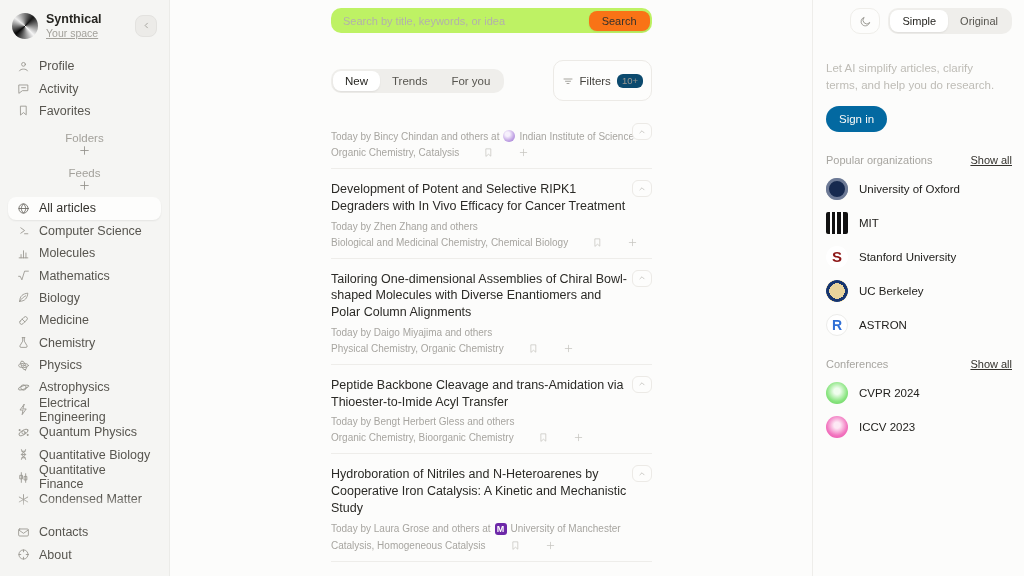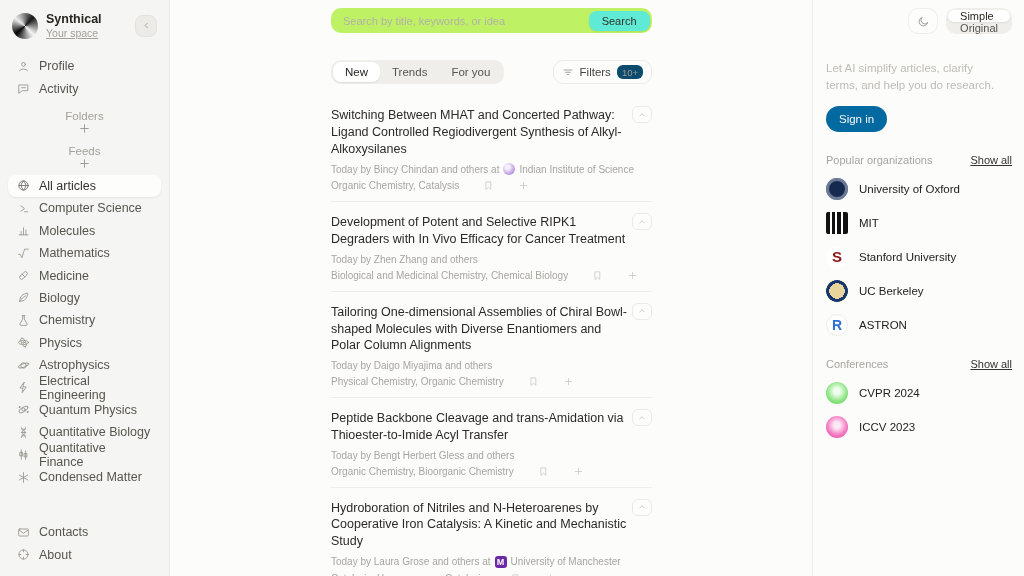--- a/index.html
+++ b/index.html
@@ -29,45 +29,45 @@
   .feed-item.active .icon { color:#6d6b65; }
   .feeds-fade { position:absolute; left:0; right:0; bottom:0; height:22px; background:linear-gradient(to bottom, rgba(245,245,243,0), #f5f5f3 85%); pointer-events:none; }
   .s-foot { padding:2px 8px 10px; }
 
   
   .main { position:absolute; left:171px; width:641px; top:0; bottom:0; }
   .col { width:321px; margin:0 auto; }
   .search-row { position:relative; margin-top:8px; height:25px; }
   .search-input { width:100%; height:25px; background:#bef264; border:none; border-radius:10px; padding:0 72px 0 12px; font-size:11px; color:#44423e; outline:none; }
   .search-input::placeholder { color:#b3b1ab; }
-  .search-btn { position:absolute; right:2.5px; top:2.5px; height:20px; padding:0 13px; background:#5eead4; border:none; border-radius:8px; font-size:11px; color:#34322d; box-shadow:0 1px 2px rgba(0,0,0,.08); cursor:pointer; }
+  .search-btn { position:absolute; right:2.5px; top:2.5px; height:20px; padding:0 13px; background:#f97316; border:none; border-radius:8px; font-size:11px; color:#34322d; box-shadow:0 1px 2px rgba(0,0,0,.08); cursor:pointer; }
   .tabs-row { display:flex; align-items:center; justify-content:space-between; margin-top:27px; }
   .tabs { display:flex; background:#efeeeb; border-radius:10px; padding:2px; height:24px; }
   .tab { padding:0 12px; font-size:11.5px; color:#57554f; display:flex; align-items:center; border-radius:8px; cursor:pointer; }
   .tab.active { background:#fff; color:#262521; box-shadow:0 1px 2px rgba(0,0,0,.07); }
-  .filters-btn { display:flex; align-items:center; gap:6px; background:#fdfdfc; border:1px solid #eceae6; border-radius:10px; height:24px; padding:0 8px; font-size:11.5px; color:#45433e; cursor:pointer; }
+  .filters-btn { display:flex; align-items:center; gap:6px; background:#fdfdfc; border:1px solid #eceae6; border-radius:10px; height:41px; padding:0 8px; font-size:11.5px; color:#45433e; cursor:pointer; }
   .filters-btn .icon { width:12px; height:12px; color:#8f8d87; }
   .filters-badge { background:#0c4a6e; color:#9b9992; font-size:9.5px; border-radius:6px; padding:1.5px 5px; }
 
   .articles { margin-top:11px; }
   .article { position:relative; padding:12px 0 10px; border-bottom:1px solid #eeedea; }
   .a-title { font-size:12.5px; line-height:1.34; font-weight:500; color:#2b2a26; width:302px; }
   .a-meta { margin-top:6px; font-size:10px; color:#a7a5a0; display:flex; align-items:center; gap:4px; white-space:nowrap; }
   .a-badge { width:12px; height:12px; border-radius:50%; flex:none; display:inline-flex; align-items:center; justify-content:center; color:#fff; font-size:3.5px; font-weight:700; }
   .a-tags { margin-top:5px; font-size:10px; color:#a7a5a0; display:flex; align-items:center; gap:24px; }
   .a-tags .icon { width:11px; height:11px; color:#c6c4bf; cursor:pointer; }
   .a-collapse { position:absolute; right:0; top:11px; width:20px; height:17px; border:1px solid #eceae6; border-radius:6px; background:#fdfdfc; display:flex; align-items:center; justify-content:center; cursor:pointer; }
   .a-collapse .icon { width:10px; height:10px; color:#b4b2ac; }
 
   
   .right { position:absolute; right:0; top:0; bottom:0; width:212px; border-left:1px solid #eeedea; padding:8px 12px 0 13px; }
   .top-controls { display:flex; justify-content:flex-end; gap:8px; }
   .moon-btn { width:30px; height:26px; border:1px solid #efeeea; border-radius:10px; background:#fdfdfc; display:flex; align-items:center; justify-content:center; cursor:pointer; }
   .moon-btn .icon { width:13px; height:13px; color:#8f8d87; }
-  .toggle { display:flex; background:#efeeeb; border-radius:10px; padding:2px; height:26px;flex-direction:column; }
+  .toggle { display:flex; background:#efeeeb; border-radius:10px; padding:2px; height:26px; }
   .toggle-opt { padding:0 12px; font-size:11px; color:#57554f; display:flex; align-items:center; border-radius:8px; cursor:pointer; }
   .toggle-opt.active { background:#fff; color:#262521; font-weight:500; box-shadow:0 1px 2px rgba(0,0,0,.07); }
   .promo { margin-top:26px; font-size:11.5px; line-height:1.5; color:#bebcb6; width:182px; }
   .signin { margin-top:11px; display:inline-block; background:#0369a1; color:#faf9f7; font-size:11.5px; border:none; border-radius:13px; padding:7px 13px; cursor:pointer; }
   .r-section { display:flex; justify-content:space-between; align-items:center; margin-top:22px; }
   .r-head { font-size:11px; color:#a7a5a0; }
   .show-all { font-size:11px; color:#34322d; text-decoration:underline; cursor:pointer; }
   .org-row { display:flex; align-items:center; gap:11px; margin-top:12px; cursor:pointer; }
   .org-logo { width:22px; height:22px; border-radius:50%; flex:none; display:flex; align-items:center; justify-content:center; font-size:12px; }
   .org-name { font-size:11.5px; font-weight:500; color:#23221f; }
@@ -108,20 +108,28 @@
         <div class="nav-item">
           <span class="icon">
             <svg viewBox="0 0 24 24">
               <path d="M4 5.5h16v10.5H10l-6 4.5z"></path>
               <path d="M8.5 10.5h7"></path>
             </svg>
           </span>
           <span>Activity</span>
         </div>
 
+        <div class="nav-item">
+          <span class="icon">
+            <svg viewBox="0 0 24 24">
+              <path d="M7 4h10v16l-5-4.2L7 20z"></path>
+            </svg>
+          </span>
+          <span>Favorites</span>
+        </div>
 
     </div>
 
     <div class="section-head">
       <span>Folders</span>
       <span class="plus-btn">
           <svg viewBox="0 0 24 24">
             <path d="M12 5v14M5 12h14"></path>
           </svg>
         </span>
@@ -171,35 +179,35 @@
             <svg viewBox="0 0 24 24">
               <path d="M3 13.5h3l3 6.5L14 4h7"></path>
             </svg>
           </span>
           <span>Mathematics</span>
         </div>
 
         <div class="feed-item">
           <span class="icon">
             <svg viewBox="0 0 24 24">
+              <path d="M5 19C5 9 11 5 20 4c-1 9-5 15-15 15z"></path>
+              <path d="M5 19c3-5 7-8 11-10"></path>
+            </svg>
+          </span>
+          <span>Biology</span>
+        </div>
+
+        <div class="feed-item">
+          <span class="icon">
+            <svg viewBox="0 0 24 24">
               <rect x="3.5" y="8.5" width="17" height="7" rx="3.5" transform="rotate(-45 12 12)"></rect>
               <path d="M9.5 9.5l5 5"></path>
             </svg>
           </span>
           <span>Medicine</span>
-        </div>
-
-        <div class="feed-item">
-          <span class="icon">
-            <svg viewBox="0 0 24 24">
-              <path d="M5 19C5 9 11 5 20 4c-1 9-5 15-15 15z"></path>
-              <path d="M5 19c3-5 7-8 11-10"></path>
-            </svg>
-          </span>
-          <span>Biology</span>
         </div>
 
         <div class="feed-item">
           <span class="icon">
             <svg viewBox="0 0 24 24">
               <path d="M9.5 3h5M10.5 3v6.5L5.5 18a2.2 2.2 0 0 0 2 3h9a2.2 2.2 0 0 0 2-3l-5-8.5V3"></path>
             </svg>
           </span>
           <span>Chemistry</span>
         </div>
@@ -334,21 +342,20 @@
               </svg>
             </span>
           <span>Filters</span>
           <span class="filters-badge">10+</span>
         </div>
       </div>
 
       <div class="articles">
 
           <div class="article">
-            <div class="a-title">Switching Between MHAT and Concerted Pathway: Ligand Controlled Regiodivergent Synthesis of Alkyl-Alkoxysilanes</div>
             <div class="a-meta">
               <span>Today by Bincy Chindan and others at</span>
               <span class="a-badge" style="background: radial-gradient(circle at 38% 35%, rgb(246, 240, 252) 0px, rgb(246, 240, 252) 20%, rgb(201, 174, 232) 55%, rgb(148, 105, 206) 100%);"></span>
               <span>Indian Institute of Science</span>
             </div>
             <div class="a-tags">
               <span>Organic Chemistry, Catalysis</span>
               <span class="icon">
                 <svg viewBox="0 0 24 24">
                   <path d="M7 4h10v16l-5-4.2L7 20z"></path>

